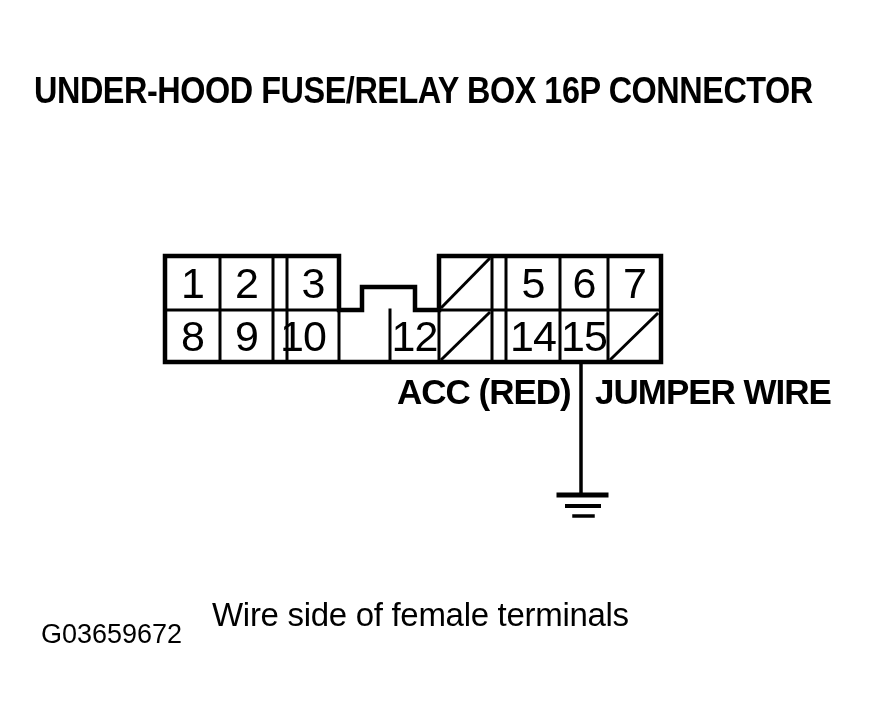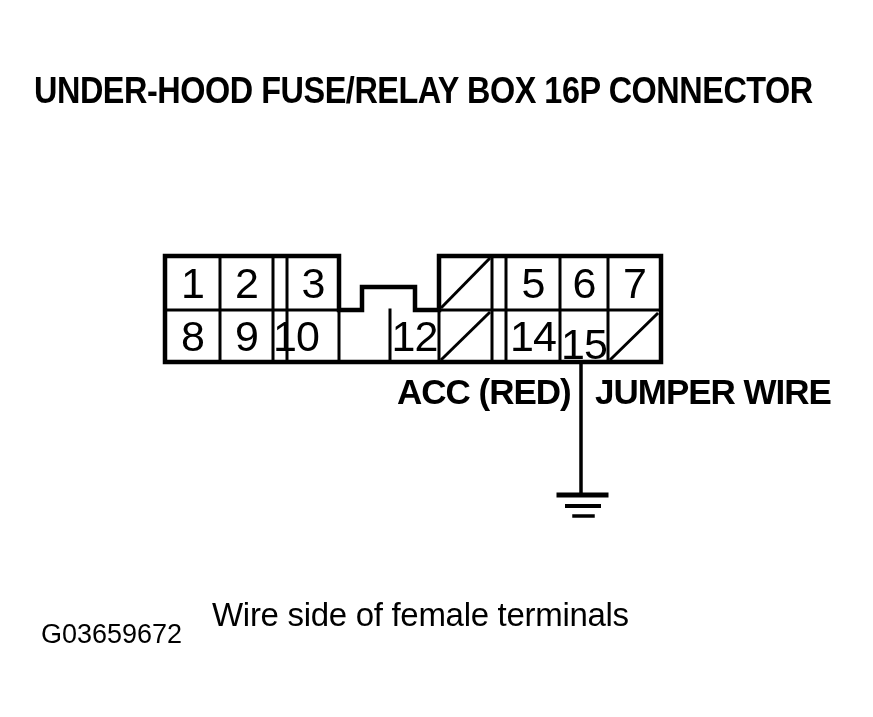--- a/index.html
+++ b/index.html
@@ -103,24 +103,24 @@
 
   <div class="cell" style="left:165px;top:256px;width:55px;height:54px">1</div>
   <div class="cell" style="left:220px;top:256px;width:53px;height:54px">2</div>
   <div class="cell" style="left:287px;top:256px;width:52px;height:54px">3</div>
   <div class="cell" style="left:506px;top:256px;width:54px;height:54px">5</div>
   <div class="cell" style="left:560px;top:256px;width:48px;height:54px">6</div>
   <div class="cell" style="left:608px;top:256px;width:53px;height:54px">7</div>
 
   <div class="cell" style="left:165px;top:310px;width:55px;height:52px">8</div>
   <div class="cell" style="left:220px;top:310px;width:53px;height:52px">9</div>
-  <div class="cell" style="left:270px;top:310px;width:52px;height:52px">10</div>
+  <div class="cell" style="left:277px;top:310px;width:52px;height:52px">10</div>
   <div class="cell" style="left:390px;top:310px;width:49px;height:52px">12</div>
   <div class="cell" style="left:506px;top:310px;width:54px;height:52px">14</div>
-  <div class="cell" style="left:560px;top:318px;width:48px;height:52px">15</div>
+  <div class="cell" style="left:560px;top:310px;width:48px;height:52px">15</div>
 
   <div class="wire-label" style="left:595px;top:374px">JUMPER WIRE</div>
   <div class="wire-label" style="left:397px;top:374px">ACC (RED)</div>
 
   <div class="caption">Wire side of female terminals</div>
   <div class="figure-id">G03659672</div>
 
 </div>
 
 </body></html>

